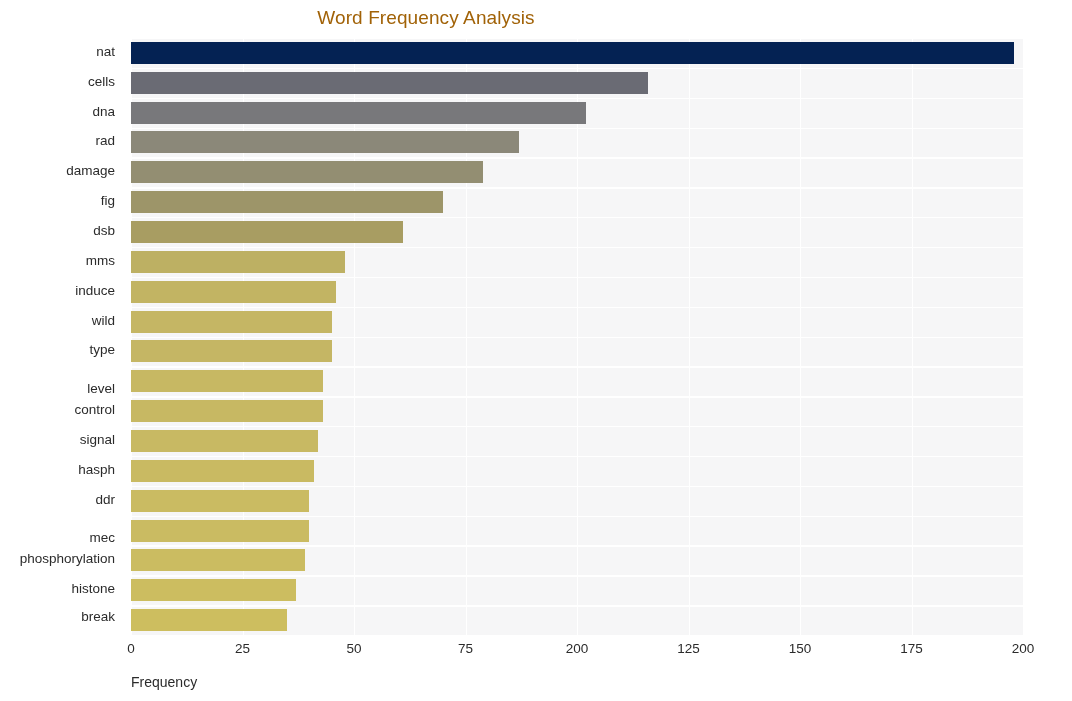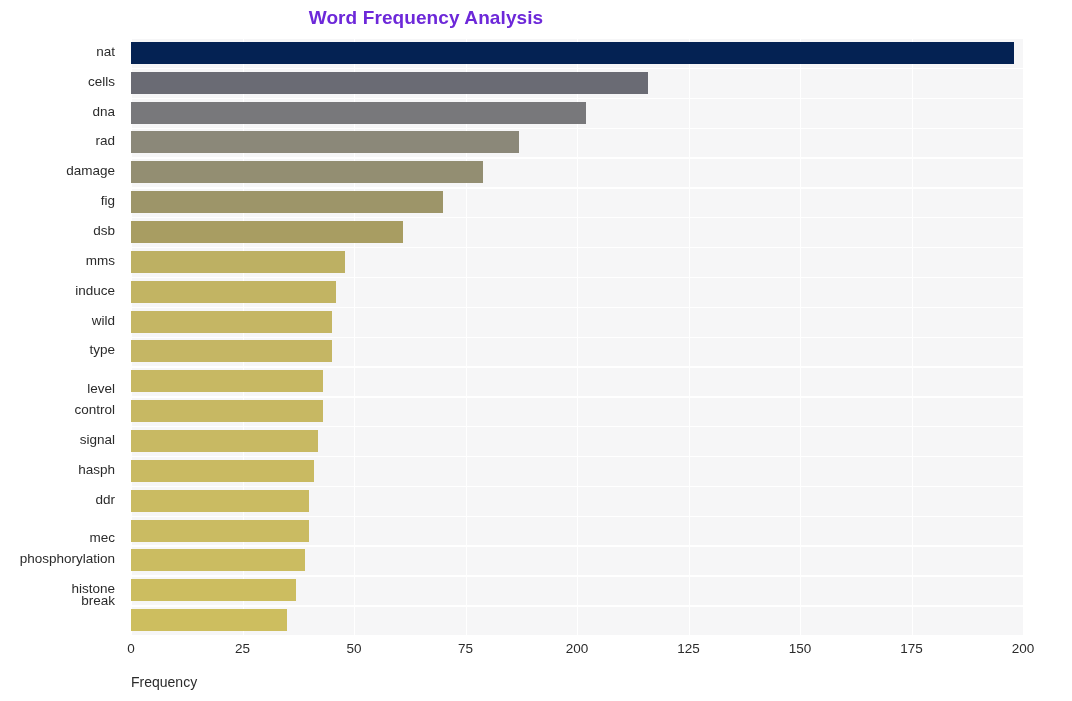--- a/index.html
+++ b/index.html
@@ -23,22 +23,22 @@
     background: #ffffff;
   }
 
   #chart-title {
     position: absolute;
     left: 0;
     top: 7px;
     width: 852px;
     text-align: center;
     font-size: 19px;
-    font-weight: bold;
-    color: #6d28d9;
+    font-weight: normal;
+    color: #a16207;
     letter-spacing: 0.1px;
   }
 
   
   #plot-area {
     position: absolute;
     left: 131px;
     top: 38px;
     width: 892px;
     height: 597px;
@@ -190,21 +190,21 @@
       <div class="ytick-label" style="top: 274.575px;">wild</div>
       <div class="ytick-label" style="top: 304.425px;">type</div>
       <div class="ytick-label" style="top: 343px;">level</div>
       <div class="ytick-label" style="top: 364.125px;">control</div>
       <div class="ytick-label" style="top: 393.975px;">signal</div>
       <div class="ytick-label" style="top: 423.825px;">hasph</div>
       <div class="ytick-label" style="top: 453.675px;">ddr</div>
       <div class="ytick-label" style="top: 492px; margin-left: 10px;">mec</div>
       <div class="ytick-label" style="top: 513.375px;">phosphorylation</div>
       <div class="ytick-label" style="top: 543.225px;">histone</div>
-      <div class="ytick-label" style="top: 555px;">break</div>
+      <div class="ytick-label" style="top: 571px;">break</div>
     </div>
 
   <div id="x-labels">
       <div class="xtick-label" style="left: 0px;">0</div>
       <div class="xtick-label" style="left: 111.5px;">25</div>
       <div class="xtick-label" style="left: 223px;">50</div>
       <div class="xtick-label" style="left: 334.5px;">75</div>
       <div class="xtick-label" style="left: 446px;">200</div>
       <div class="xtick-label" style="left: 557.5px;">125</div>
       <div class="xtick-label" style="left: 669px;">150</div>

